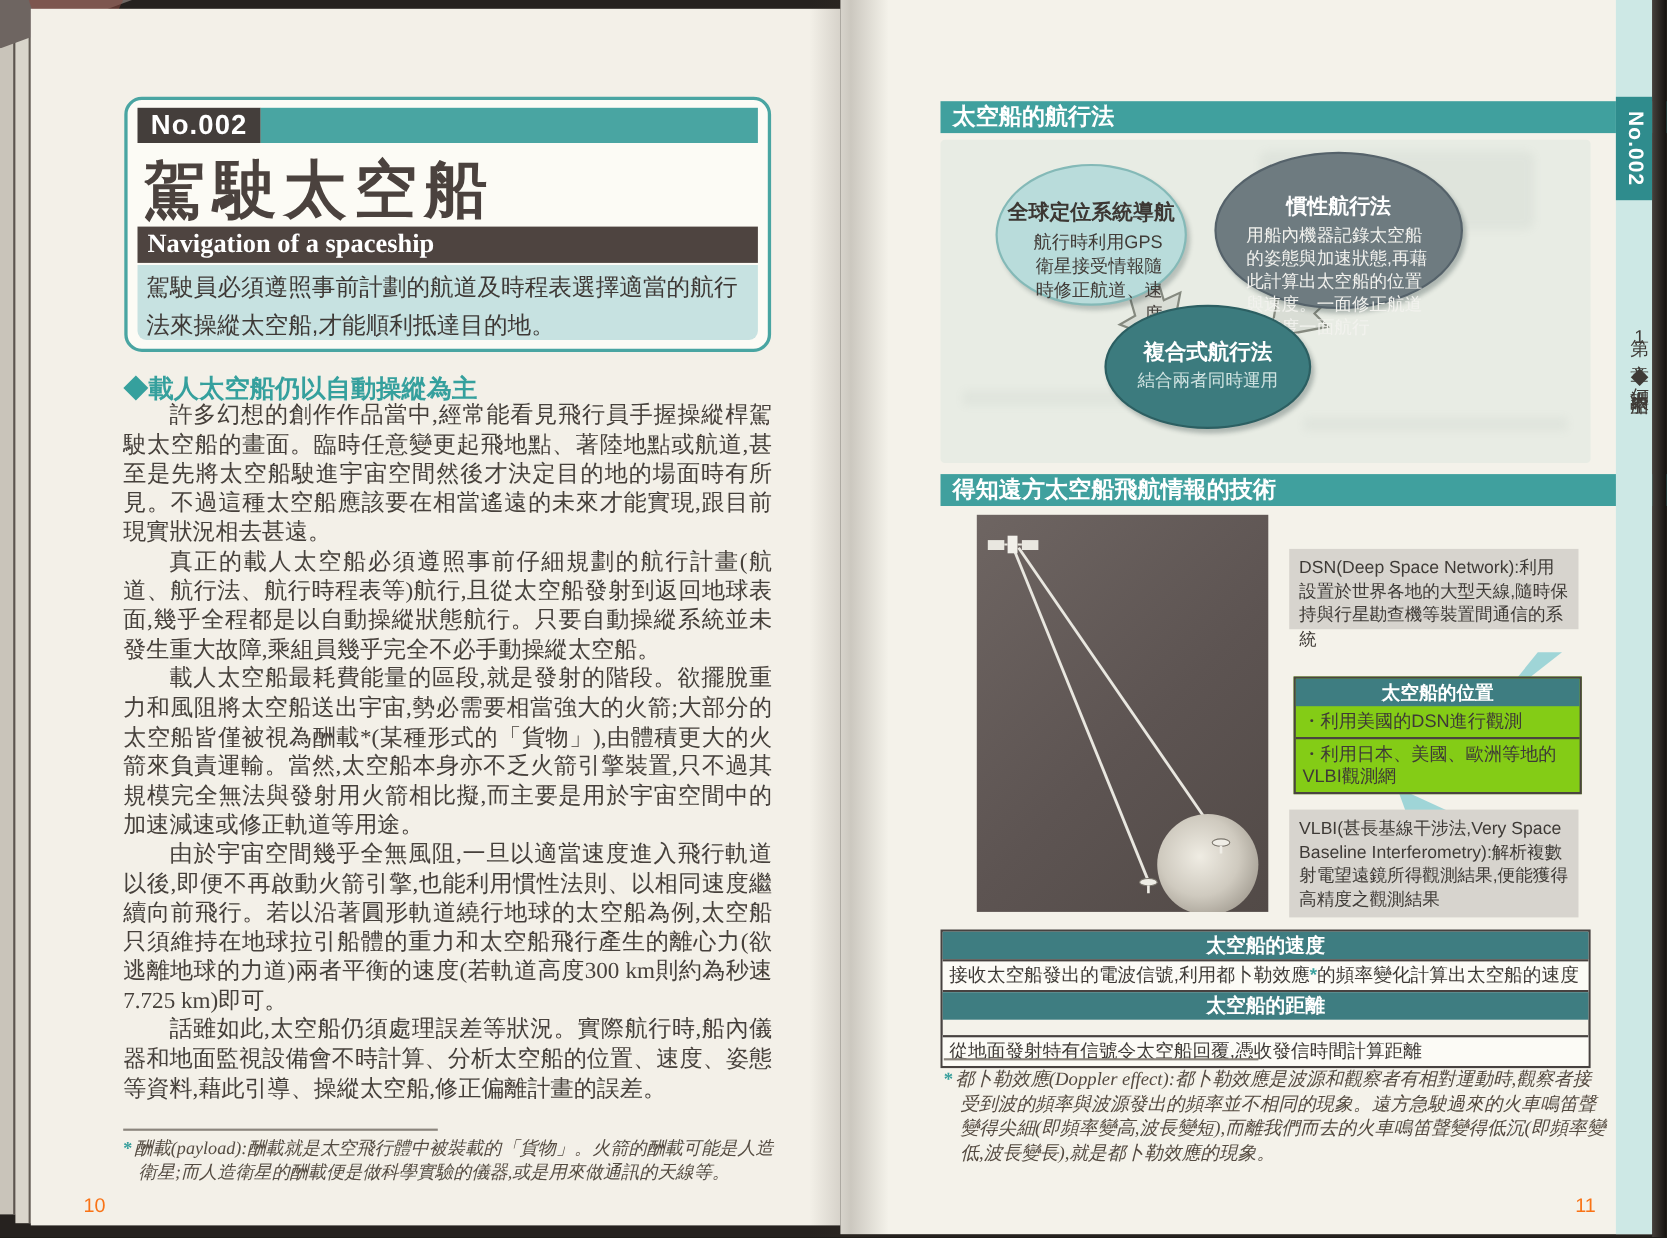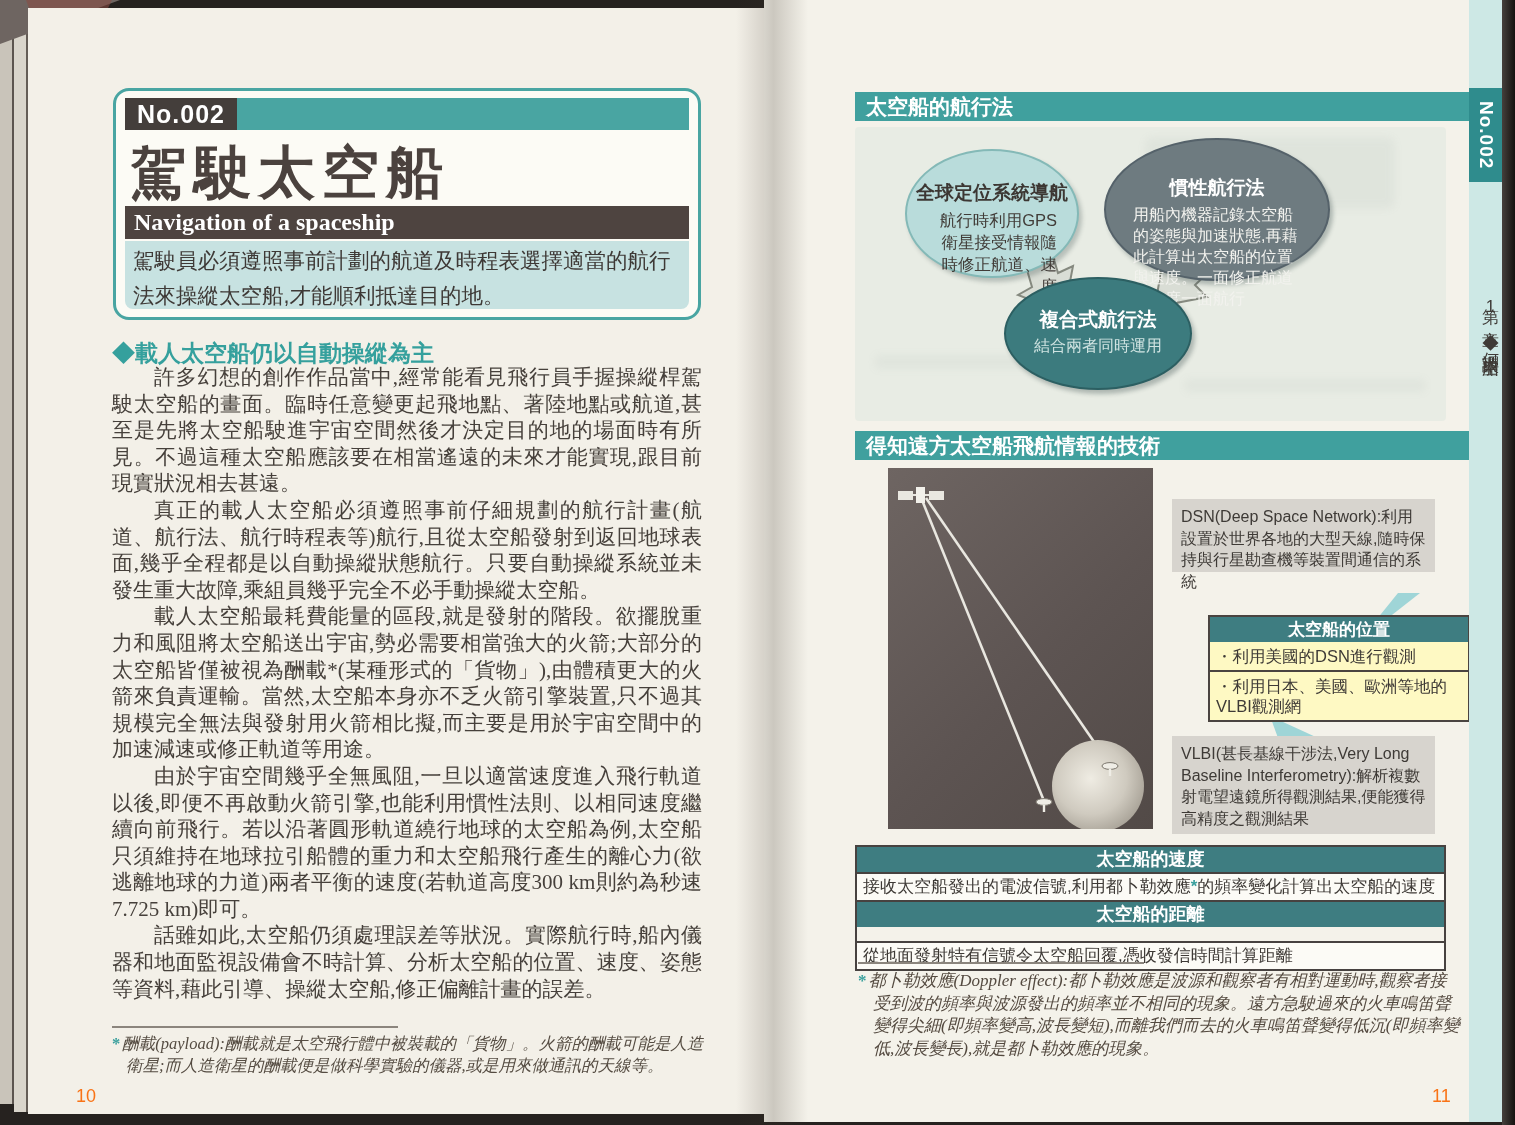--- a/index.html
+++ b/index.html
@@ -68,21 +68,21 @@
   .el-hybrid .el-title{margin-top:27px;font-size:19.5px;font-weight:bold;color:#fff;}
   .el-hybrid .el-body{margin-top:3px;font-size:16px;color:#cfe3e1;}
   
   .illus{position:absolute;left:888px;top:468px;width:265px;height:361px;
          background:linear-gradient(135deg,#6e6562 0%,#5d5452 55%,#524a47 100%);}
   
   .note{position:absolute;width:263px;left:1172px;background:#d7d4ce;color:#3e3a36;font-size:16px;
         line-height:21.5px;padding:7px 9px;box-sizing:border-box;}
   .note-dsn{top:499px;height:73px;}
   .note-vlbi{top:736px;height:98px;}
-  .ptable{position:absolute;left:1208px;top:615px;width:258px;border:2px solid #4a4440;background:#fef9c3;}
+  .ptable{position:absolute;left:1176px;top:615px;width:258px;border:2px solid #4a4440;background:#84cc16;}
   .ptable-head{background:#3e7d81;color:#fff;font-size:17px;font-weight:bold;text-align:center;
                height:25px;line-height:25px;}
   .ptable-row{font-size:16.5px;color:#3e3a36;padding:4px 6px;line-height:20px;}
   .ptable-row + .ptable-row{border-top:2px solid #4a4440;}
   
   .sdwrap{position:absolute;left:855px;top:845px;width:591px;border:2px solid #474240;box-sizing:border-box;}
   .sd-head{background:#3e7d81;color:#fff;text-align:center;font-size:18px;font-weight:bold;height:25px;line-height:25px;}
   .sd-row{background:#fcfbf6;color:#3e3a36;font-size:17px;height:26px;line-height:26px;padding-left:6px;
           border-top:2px solid #474240;border-bottom:2px solid #474240;}
   .sd-row:last-child{border-bottom:none;margin-top:14px;}
@@ -212,21 +212,21 @@
   </svg>
 
   <div class="note note-dsn">DSN(Deep Space Network):利用設置於世界各地的大型天線,隨時保持與行星勘查機等裝置間通信的系統</div>
 
   <div class="ptable">
     <div class="ptable-head">太空船的位置</div>
     <div class="ptable-row">・利用美國的DSN進行觀測</div>
     <div class="ptable-row">・利用日本、美國、歐洲等地的VLBI觀測網</div>
   </div>
 
-  <div class="note note-vlbi">VLBI(甚長基線干涉法,Very Long Baseline Interferometry):解析複數射電望遠鏡所得觀測結果,便能獲得高精度之觀測結果</div>
+  <div class="note note-vlbi">VLBI(甚長基線干涉法,Very Space Baseline Interferometry):解析複數射電望遠鏡所得觀測結果,便能獲得高精度之觀測結果</div>
 
   <div class="sdwrap">
     <div class="sd-head">太空船的速度</div>
     <div class="sd-row"><span>接收太空船發出的電波信號,利用都卜勒效應</span><span class="star">*</span><span>的頻率變化計算出太空船的速度</span></div>
     <div class="sd-head">太空船的距離</div>
     <div class="sd-row">從地面發射特有信號令太空船回覆,憑收發信時間計算距離</div>
   </div>
 
   <div class="fn-rule-r"></div>
   <div class="footnote-r">

